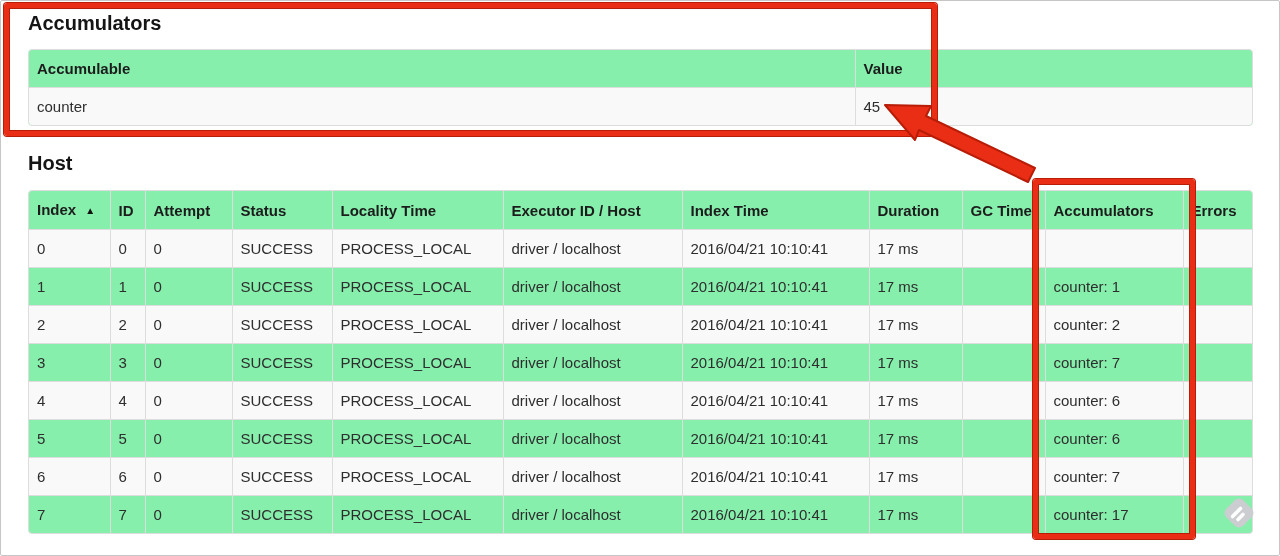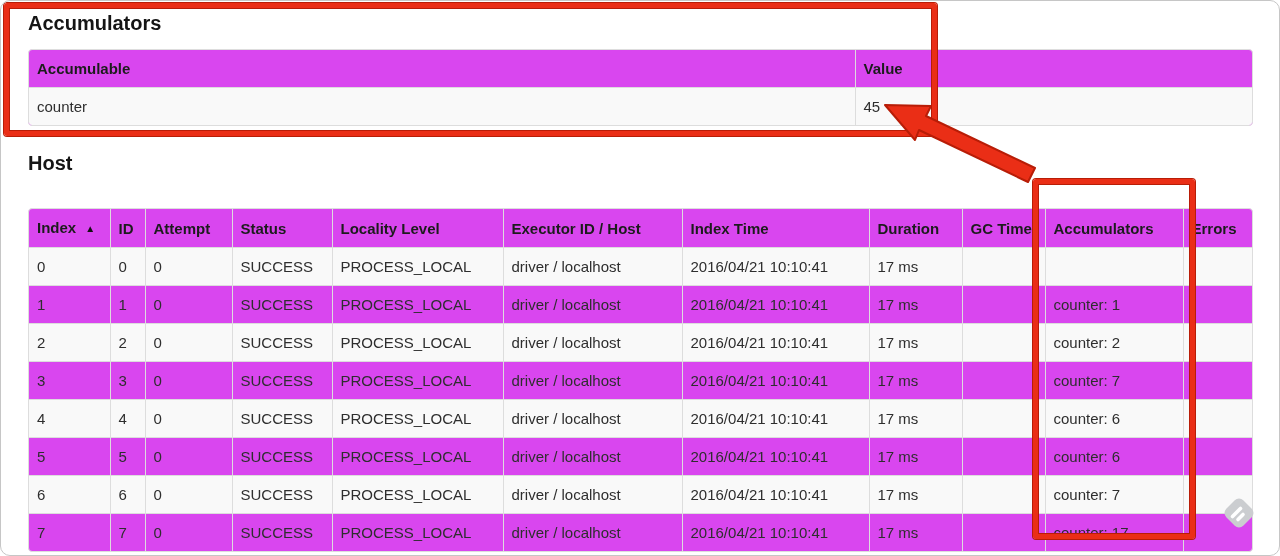--- a/index.html
+++ b/index.html
@@ -13,21 +13,21 @@
   body {
     font-family: "Liberation Sans", "DejaVu Sans", sans-serif;
     color: #2e2e2e;
   }
   .page {
     position: relative;
     width: 1280px;
     height: 556px;
     background: #ffffff;
     border: 1px solid #c6c6c6;
-    border-radius: 10px;
+    border-radius: 2px;
     overflow: hidden;
   }
   .section-heading {
     position: absolute;
     left: 27px;
     margin: 0;
     font-size: 20px;
     line-height: 24px;
     font-weight: bold;
     color: #151515;
@@ -35,24 +35,24 @@
   .heading-accumulators { top: 10px; }
   .heading-tasks { top: 150px; }
 
   .table-wrap {
     position: absolute;
     left: 27px;
     width: 1225px;
     border: 1px solid var(--table-border);
     border-radius: 4px;
     overflow: hidden;
-    background: #d946ef;
+    background: #86efac;
   }
   .acc-wrap  { top: 48px; }
-  .tasks-wrap{ top: 207px; }
+  .tasks-wrap{ top: 189px; }
 
   table {
     border-collapse: collapse;
     table-layout: fixed;
     width: 1223px;
     font-size: 15px;
   }
   th, td {
     padding: 8px;
     line-height: 21px;
@@ -173,21 +173,21 @@
           <col class="col-gc">
           <col class="col-accumulators">
           <col class="col-errors">
         </colgroup>
         <thead>
           <tr>
             <th>Index<span class="sort-icon">▲</span></th>
             <th>ID</th>
             <th>Attempt</th>
             <th>Status</th>
-            <th>Locality Level</th>
+            <th>Locality Time</th>
             <th>Executor ID / Host</th>
             <th>Index Time</th>
             <th>Duration</th>
             <th>GC Time</th>
             <th>Accumulators</th>
             <th>Errors</th>
           </tr>
         </thead>
         <tbody>
           <tr>

